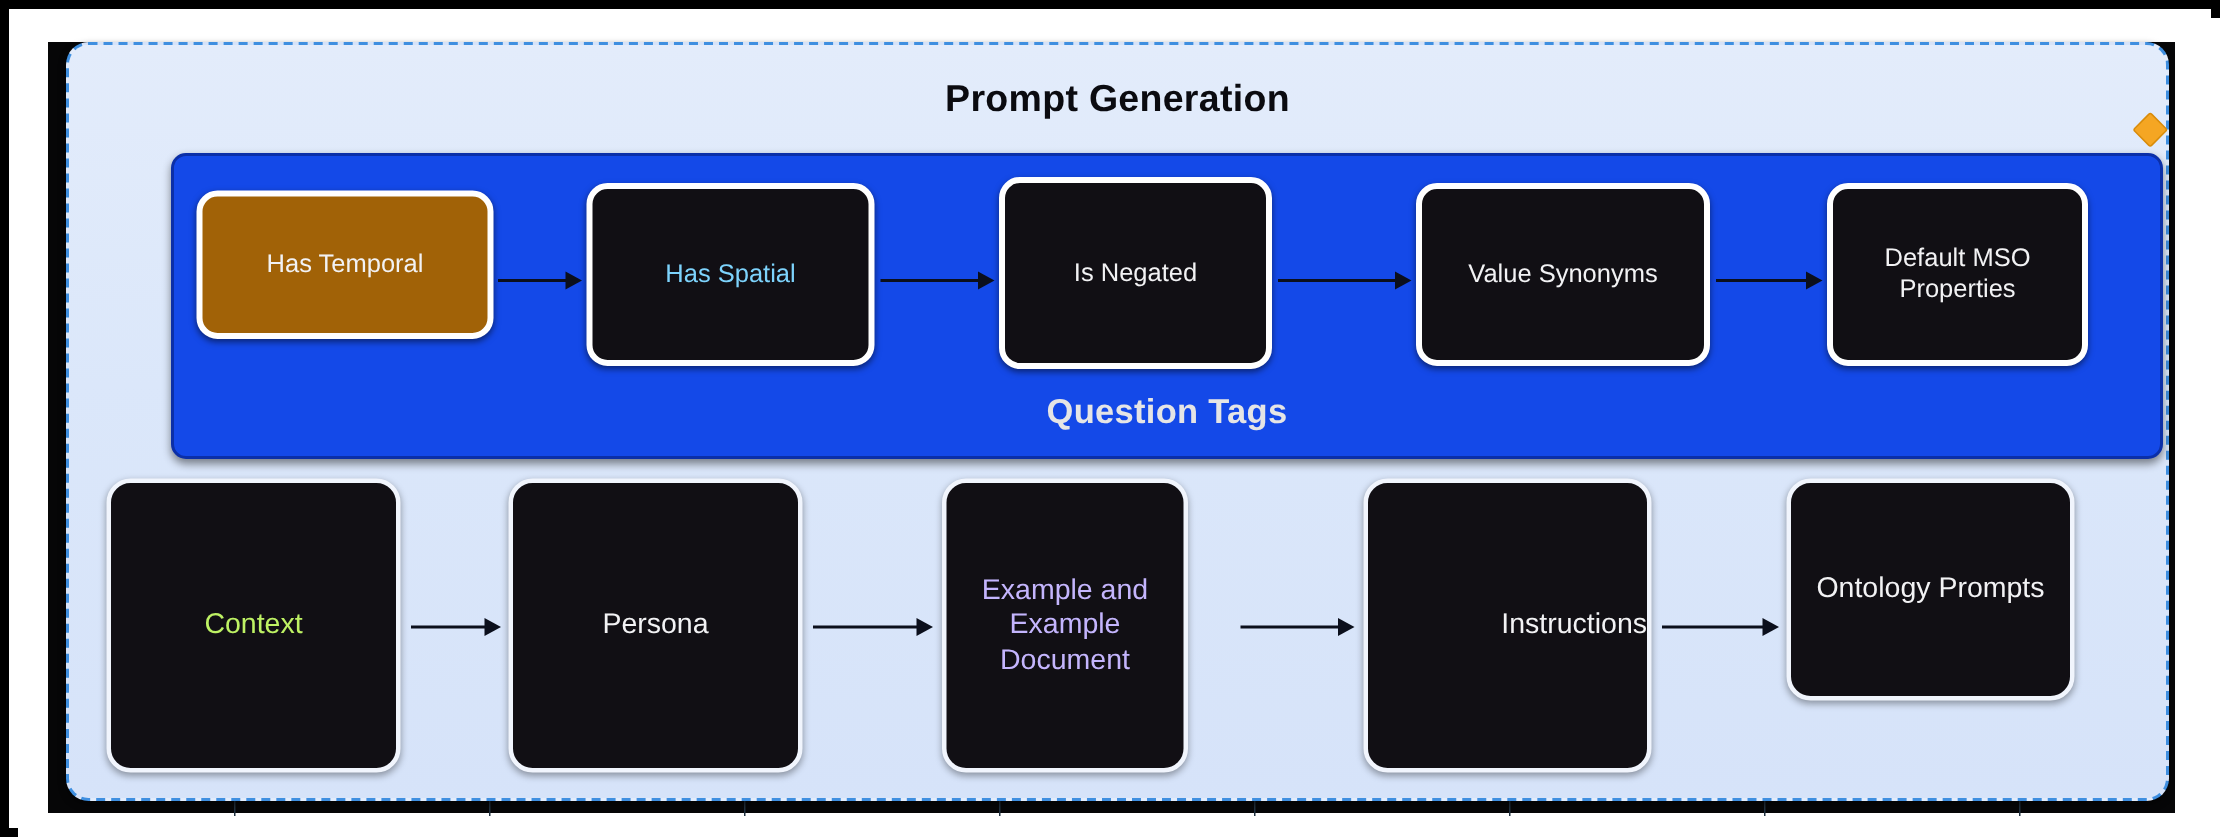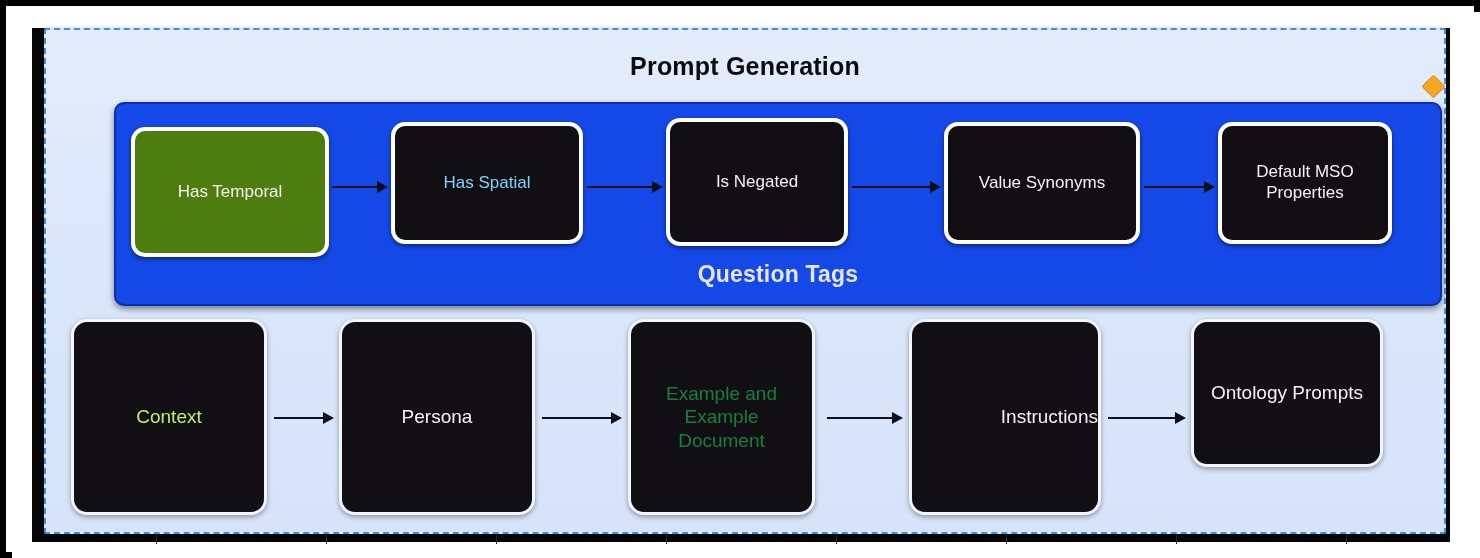--- a/index.html
+++ b/index.html
@@ -67,21 +67,21 @@
   }
 
   
   #group-container {
     position: absolute;
     left: 38px;  top: 22px;
     width: 1402px; height: 506px;
     box-sizing: border-box;
     background: linear-gradient(180deg,#e3ecfb 0%, #dbe7fa 45%, #d6e3f9 100%);
     border: 2px dashed #3f8fe0;
-    border-radius: 2px;
+    border-radius: 15px;
     box-shadow: 0 2px 5px rgba(0,0,0,0.55);
   }
 
   
   #group-title {
     position: absolute;
     left: 0; top: 22px;
     width: 100%;
     text-align: center;
     font-size: 25px;
@@ -189,21 +189,21 @@
       <div class="grid-line" style="left: 1170px;"></div>
       <div class="grid-line" style="left: 1340px;"></div>
     </div>
 
   <div id="group-container">
 
     <div id="group-title">Prompt Generation</div>
 
     <div id="question-tags-panel" style="background: rgb(20, 73, 232);">
       <div id="question-tags-nodes">
-          <div class="node top" style="left: 15px; top: 23px; width: 198px; height: 130px; background: #4d7c0f; color: rgb(242, 242, 244);"><span>Has Temporal</span></div>
+          <div class="node top" style="left: 15px; top: 23px; width: 198px; height: 99px; background: #a16207; color: rgb(242, 242, 244);"><span>Has Temporal</span></div>
           <div class="node top" style="left: 275px; top: 18px; width: 192px; height: 122px; background: rgb(17, 15, 20); color: #7dd3fc;"><span>Has Spatial</span></div>
           <div class="node top" style="left: 550px; top: 14px; width: 182px; height: 128px; background: rgb(17, 15, 20); color: rgb(242, 242, 244);"><span>Is Negated</span></div>
           <div class="node top" style="left: 828px; top: 18px; width: 196px; height: 122px; background: rgb(17, 15, 20); color: rgb(242, 242, 244);"><span>Value Synonyms</span></div>
           <div class="node top" style="left: 1102px; top: 18px; width: 174px; height: 122px; background: rgb(17, 15, 20); color: rgb(242, 242, 244);"><span>Default MSO
 Properties</span></div>
         </div>
       <div id="question-tags-arrows">
           <div class="arrow" style="left: 216px; top: 77px; width: 56px;">
             <div class="shaft"></div>
             <div class="head"></div>
@@ -220,21 +220,21 @@
             <div class="shaft"></div>
             <div class="head"></div>
           </div>
         </div>
       <div id="question-tags-label">Question Tags</div>
     </div>
 
     <div id="prompt-flow-nodes">
         <div class="node bottom" style="left: 25px; top: 289px; width: 196px; height: 196px; background: rgb(17, 15, 20); color: #bef264;"><span>Context</span></div>
         <div class="node bottom" style="left: 293px; top: 289px; width: 196px; height: 196px; background: rgb(17, 15, 20); color: rgb(242, 242, 244);"><span>Persona</span></div>
-        <div class="node bottom" style="left: 582px; top: 289px; width: 187px; height: 196px; background: rgb(17, 15, 20); color: #15803d;"><span>Example and
+        <div class="node bottom" style="left: 582px; top: 289px; width: 164px; height: 196px; background: rgb(17, 15, 20); color: #c4b5fd;"><span>Example and
 Example
 Document</span></div>
         <div class="node bottom" style="left: 863px; top: 289px; width: 192px; height: 196px; background: rgb(17, 15, 20); color: rgb(242, 242, 244); text-align: right;"><span>Instructions</span></div>
         <div class="node bottom" style="left: 1145px; top: 289px; width: 192px; height: 148px; background: rgb(17, 15, 20); color: rgb(242, 242, 244);"><span>Ontology Prompts</span></div>
       </div>
     <div id="prompt-flow-arrows">
         <div class="arrow" style="left: 228px; top: 382px; width: 60px;">
           <div class="shaft"></div>
           <div class="head"></div>
         </div>

